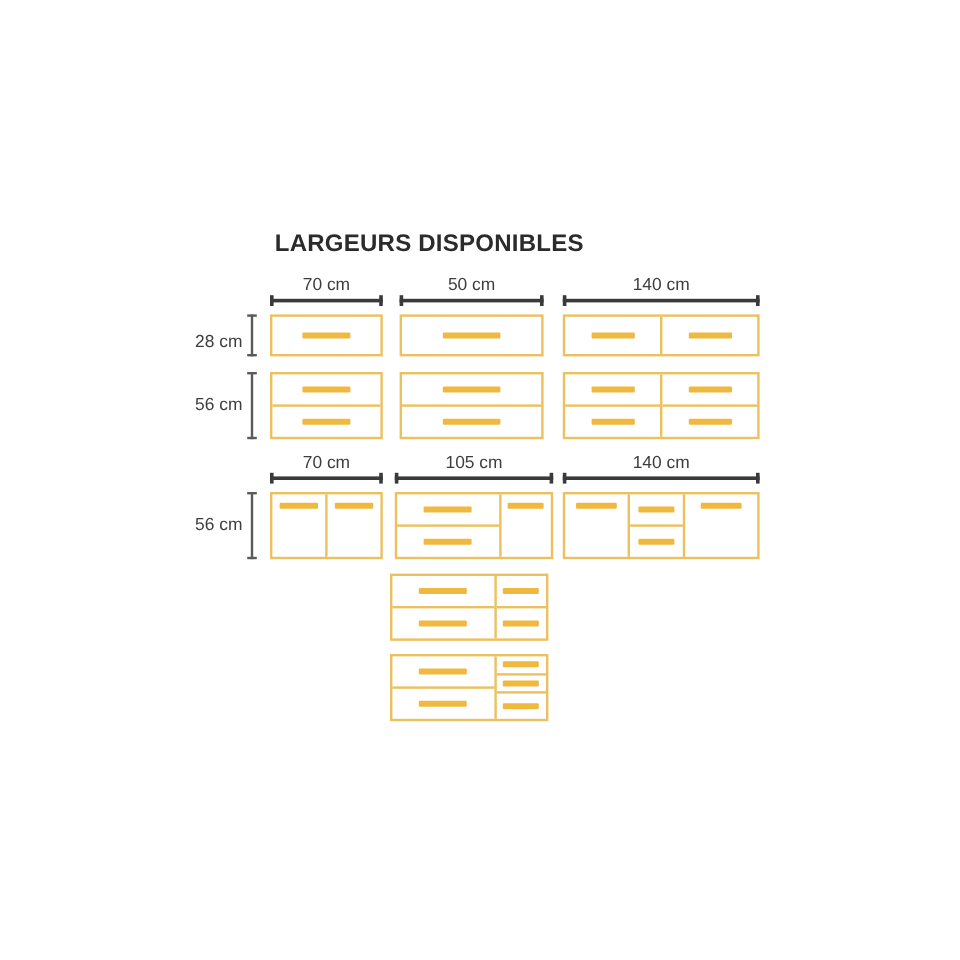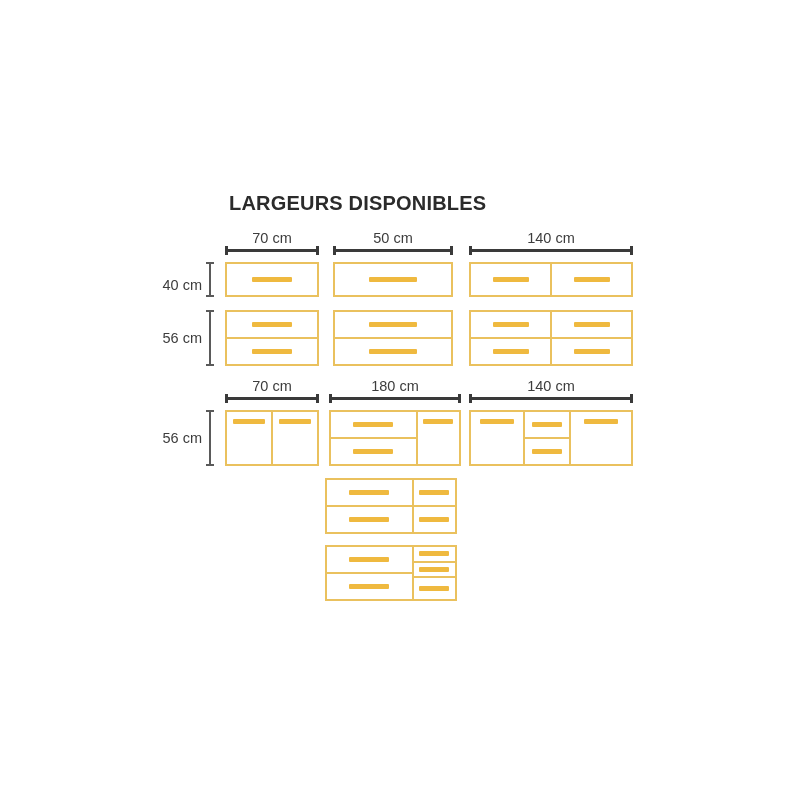--- a/index.html
+++ b/index.html
@@ -113,21 +113,21 @@
 
   <div class="wlabel" style="left:224px;top:230px;width:96px;">70 cm</div>
   <div class="wbar" style="left:225px;top:249px;width:94px;"></div>
 
   <div class="wlabel" style="left:332px;top:230px;width:122px;">50 cm</div>
   <div class="wbar" style="left:333px;top:249px;width:120px;"></div>
 
   <div class="wlabel" style="left:468px;top:230px;width:166px;">140 cm</div>
   <div class="wbar" style="left:469px;top:249px;width:164px;"></div>
 
-  <div class="hlabel" style="left:126px;top:277px;width:76px;">40 cm</div>
+  <div class="hlabel" style="left:126px;top:277px;width:76px;">28 cm</div>
   <div class="hbar" style="left:209px;top:262px;height:35px;"></div>
 
   <div class="hlabel" style="left:126px;top:330px;width:76px;">56 cm</div>
   <div class="hbar" style="left:209px;top:310px;height:56px;"></div>
 
   <div class="unit" style="left:225px;top:262px;width:94px;height:35px;">
     <div class="col" style="flex:1;">
       <div class="cell h-mid">
         <span class="handle" style="width:40px;"></span>
       </div>
@@ -192,21 +192,21 @@
       </div>
       <div class="cell h-mid">
         <span class="handle" style="width:36px;"></span>
       </div>
     </div>
   </div>
 
   <div class="wlabel" style="left:224px;top:378px;width:96px;">70 cm</div>
   <div class="wbar" style="left:225px;top:397px;width:94px;"></div>
 
-  <div class="wlabel" style="left:328px;top:378px;width:134px;">180 cm</div>
+  <div class="wlabel" style="left:328px;top:378px;width:134px;">105 cm</div>
   <div class="wbar" style="left:329px;top:397px;width:132px;"></div>
 
   <div class="wlabel" style="left:468px;top:378px;width:166px;">140 cm</div>
   <div class="wbar" style="left:469px;top:397px;width:164px;"></div>
 
   <div class="hlabel" style="left:126px;top:430px;width:76px;">56 cm</div>
   <div class="hbar" style="left:209px;top:410px;height:56px;"></div>
 
   <div class="unit" style="left:225px;top:410px;width:94px;height:56px;">
     <div class="col h-top" style="flex:1;">

